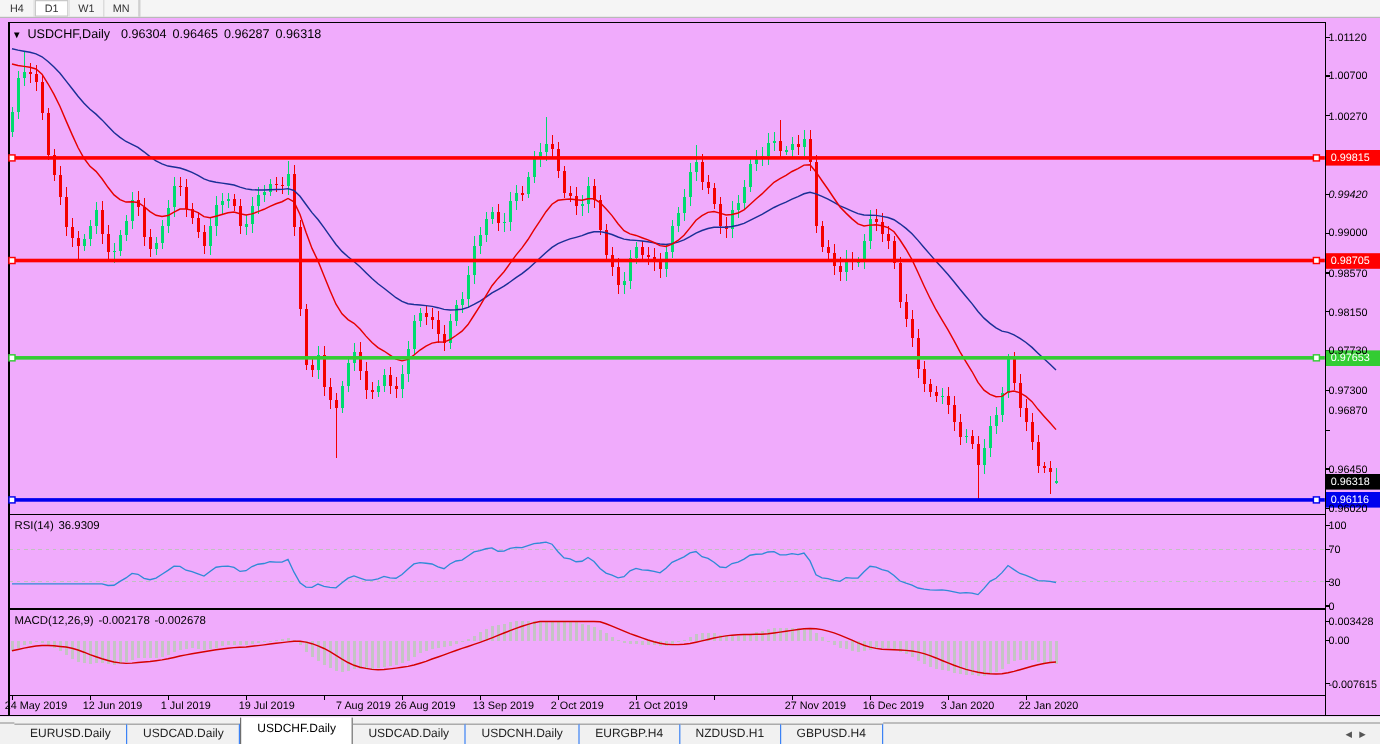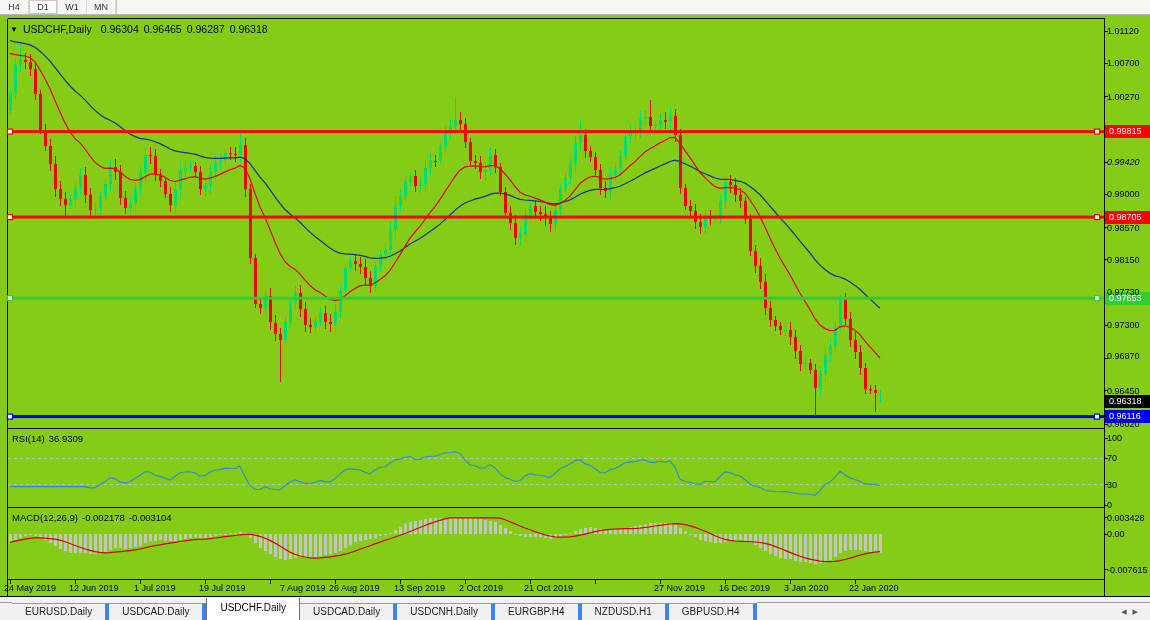--- a/index.html
+++ b/index.html
@@ -1,16 +1,16 @@
 <!DOCTYPE html>
 <html><head>
 <meta charset="utf-8">
 <style>
   html,body{margin:0;padding:0;background:#fff;}
-  .app{position:relative;width:1150px;height:620px;background:#84cc16;overflow:hidden;
+  .app{position:relative;width:1150px;height:620px;background:#f0abfc;overflow:hidden;
        font-family:"Liberation Sans",sans-serif;-webkit-font-smoothing:none;}
   
   .tfbar{position:absolute;left:0;top:0;width:1150px;height:14px;background:#f5f5f5;
          border-bottom:1px solid #b9b9b9;display:flex;align-items:stretch;font-size:9px;color:#333;}
   .tfbtn{width:28px;display:flex;align-items:center;justify-content:center;
          border-right:1px solid #d6d6d6;cursor:default;}
   .tfbtn.active{background:#ffffff;box-shadow:inset 0 0 0 1px #c9c9c9;}
   .tfbar .endsep{width:0;border-right:1px solid #c9c9c9;}
   
   #plot{position:absolute;left:0;top:0;pointer-events:none;}
@@ -27,21 +27,21 @@
   .ax-label{position:absolute;left:1107px;width:43px;font-size:9px;color:#000;line-height:10px;}
   .badge{position:absolute;left:1105px;width:45px;height:13px;font-size:9px;font-weight:400;
          color:#fff;line-height:13px;padding-left:4px;box-sizing:border-box;}
   .date-label{position:absolute;top:583px;font-size:9px;color:#000;white-space:nowrap;}
   
   .tabs{position:absolute;left:0;bottom:0;width:1150px;height:23px;background:#f1f1f1;
         display:flex;align-items:flex-end;font-size:10px;color:#222;}
   .tab-spacer{width:12px;height:17px;border-top:1px solid #9a9a9a;}
   .tab-fill{flex:1;height:17px;border-top:1px solid #9a9a9a;}
   .tab{height:16px;line-height:15px;padding:0 13px;border-top:1px solid #9a9a9a;
-       border-right:4px solid #3b82f6;cursor:default;white-space:nowrap;}
+       border-right:1px solid #3b82f6;cursor:default;white-space:nowrap;}
   .tab.active{height:22px;line-height:19px;background:#fff;border:1px solid #6e6e6e;
               border-top:none;border-bottom:none;color:#000;}
   .tab-arrows{position:absolute;right:6px;bottom:4px;font-size:7px;color:#555;letter-spacing:6px;}
 </style>
 </head>
 <body>
 
 <div class="app">
   <div class="tfbar" id="tfbar">
       <div class="tfbtn">H4</div>
@@ -643,38 +643,38 @@
     <span class="q">0.96304</span>
     <span class="q">0.96465</span>
     <span class="q">0.96287</span>
     <span class="q">0.96318</span>
   </div>
 
   <div class="ind-label" style="top:433px">
     <span>RSI(14)</span><span>36.9309</span>
   </div>
   <div class="ind-label" style="top:512px">
-    <span>MACD(12,26,9)</span><span>-0.002178</span><span>-0.003104</span>
+    <span>MACD(12,26,9)</span><span>-0.002178</span><span>-0.002678</span>
   </div>
 
   <div id="overlays">
       <div class="badge" style="top: 125.075px; background: rgb(255, 0, 0);">0.99815</div>
       <div class="badge" style="top: 210.605px; background: rgb(255, 0, 0);">0.98705</div>
       <div class="badge" style="top: 291.665px; background: rgb(51, 204, 51);">0.97653</div>
       <div class="badge" style="top: 410.096px; background: rgb(0, 0, 238);">0.96116</div>
       <div class="ax-label" style="top: 26.0203px;">1.01120</div>
       <div class="ax-label" style="top: 58.3828px;">1.00700</div>
       <div class="ax-label" style="top: 91.5158px;">1.00270</div>
       <div class="ax-label" style="top: 157.011px; font-style: italic;">0.99420</div>
       <div class="ax-label" style="top: 189.374px;">0.99000</div>
       <div class="ax-label" style="top: 222.507px;">0.98570</div>
       <div class="ax-label" style="top: 254.869px;">0.98150</div>
       <div class="ax-label" style="top: 287.232px;">0.97730</div>
       <div class="ax-label" style="top: 320.365px;">0.97300</div>
-      <div class="ax-label" style="top: 351px;">0.96870</div>
+      <div class="ax-label" style="top: 337px;">0.96870</div>
       <div class="ax-label" style="top: 385.86px;">0.96450</div>
       <div class="ax-label" style="top: 418.993px;">0.96020</div>
       <div class="badge" style="top: 394.531px; background: rgb(0, 0, 0);">0.96318</div>
       <div class="ax-label" style="top: 433px;">100</div>
       <div class="ax-label" style="top: 453.1px;">70</div>
       <div class="ax-label" style="top: 479.9px;">30</div>
       <div class="ax-label" style="top: 500px;">0</div>
       <div class="ax-label" style="top: 512.858px;">0.003428</div>
       <div class="ax-label" style="top: 529px;">0.00</div>
       <div class="ax-label" style="top: 564.858px;">-0.007615</div>

